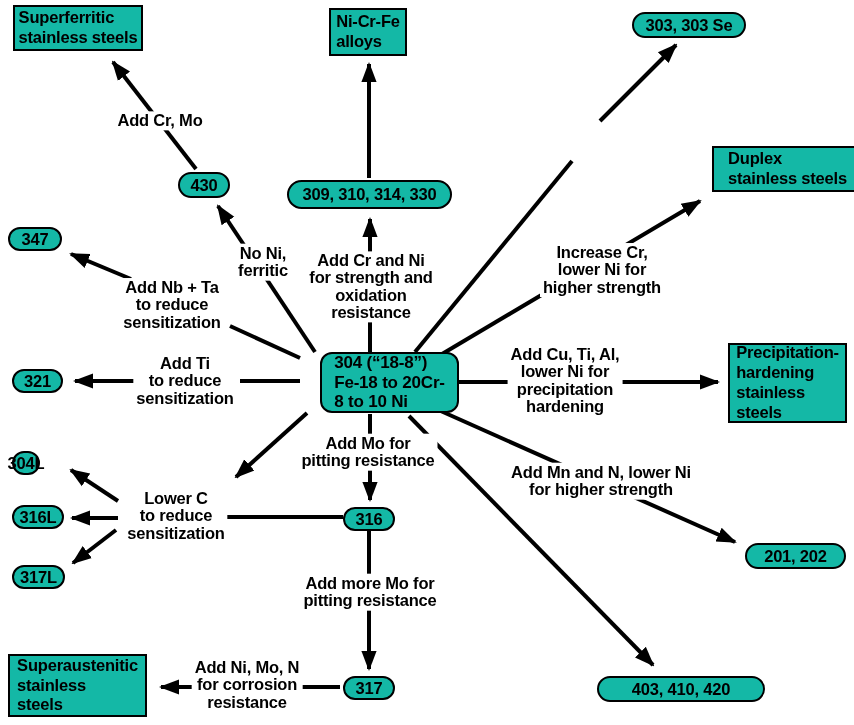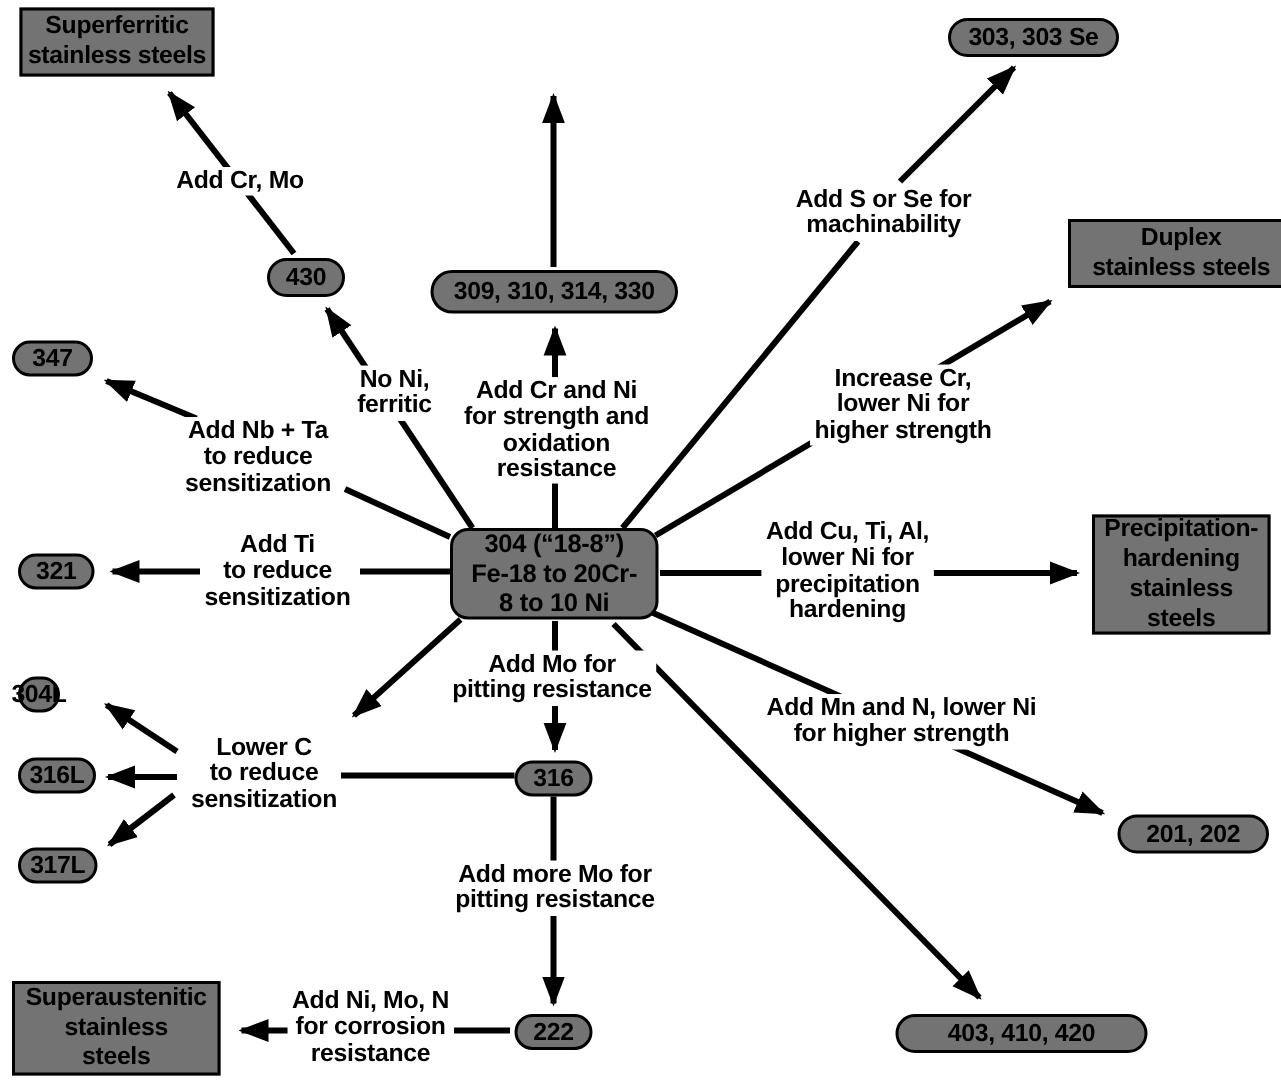--- a/index.html
+++ b/index.html
@@ -3,26 +3,26 @@
 <meta charset="utf-8">
 <style>
   html,body{margin:0;padding:0;background:#ffffff;}
   .stage{
     position:relative;width:854px;height:725px;background:#ffffff;
     font-family:"Liberation Sans",sans-serif;color:#000;overflow:hidden;
   }
   .arrows{position:absolute;left:0;top:0;z-index:1;}
   .node{
     position:absolute;z-index:2;display:flex;align-items:center;justify-content:center;
-    text-align:center;font-weight:bold;white-space:pre-line;background:#737373;
+    text-align:left;font-weight:bold;white-space:pre-line;background:#14b8a6;
     font-size:16.5px;line-height:1.2;letter-spacing:-0.2px;box-sizing:border-box;
   }
   .rect{border:2.5px solid #000;}
   .pill{border:2.5px solid #000;border-radius:999px;line-height:1;}
-  .center-box{border:2.5px solid #000;border-radius:12px;font-size:17px;line-height:1.15;}
+  .center-box{border:2.5px solid #000;border-radius:12px;font-size:17px;line-height:1.15;margin-left:20px;}
   .elabel{
     position:absolute;z-index:2;transform:translate(-50%,-50%);
     text-align:center;font-weight:bold;white-space:pre-line;background:#ffffff;
     font-size:16.5px;line-height:1.05;letter-spacing:-0.2px;padding:1px 3px;
   }
 </style>
 </head>
 <body>
 
 <div class="stage">
@@ -54,20 +54,22 @@
       <line x1="340" y1="687" x2="161" y2="687" marker-end="url(#ah)"></line>
       <line x1="131" y1="279" x2="71" y2="254" marker-end="url(#ah)"></line>
       <line x1="300" y1="358" x2="230" y2="326"></line>
       <line x1="142" y1="381" x2="75" y2="381" marker-end="url(#ah)"></line>
       <line x1="300" y1="381" x2="240" y2="381"></line>
     </g>
   </svg>
 
   <div class="node rect" style="left:13px;top:5px;width:130px;height:46px">Superferritic
 stainless steels</div>
+  <div class="node rect" style="left:329px;top:8px;width:78px;height:48px">Ni-Cr-Fe
+alloys</div>
   <div class="node rect" style="left:712px;top:146px;width:151px;height:46px">Duplex
 stainless steels</div>
   <div class="node rect" style="left:728px;top:343px;width:119px;height:80px">Precipitation-
 hardening
 stainless
 steels</div>
   <div class="node rect" style="left:8px;top:654px;width:139px;height:63px">Superaustenitic
 stainless
 steels</div>
 
@@ -77,27 +79,25 @@
 
   <div class="node pill" style="left:632px;top:12px;width:114px;height:26px">303, 303 Se</div>
   <div class="node pill" style="left:178px;top:172px;width:52px;height:26px">430</div>
   <div class="node pill" style="left:287px;top:180px;width:165px;height:29px">309, 310, 314, 330</div>
   <div class="node pill" style="left:8px;top:227px;width:54px;height:24px">347</div>
   <div class="node pill" style="left:12px;top:369px;width:51px;height:24px">321</div>
   <div class="node pill" style="left:12px;top:451px;width:28px;height:24px">304L</div>
   <div class="node pill" style="left:12px;top:505px;width:52px;height:24px">316L</div>
   <div class="node pill" style="left:12px;top:565px;width:53px;height:24px">317L</div>
   <div class="node pill" style="left:343px;top:507px;width:52px;height:24px">316</div>
-  <div class="node pill" style="left:343px;top:676px;width:52px;height:24px">222</div>
+  <div class="node pill" style="left:343px;top:676px;width:52px;height:24px">317</div>
   <div class="node pill" style="left:745px;top:543px;width:101px;height:26px">201, 202</div>
   <div class="node pill" style="left:597px;top:676px;width:168px;height:26px">403, 410, 420</div>
 
   <div class="elabel" style="left:160px;top:121px">Add Cr, Mo</div>
-  <div class="elabel" style="left:589px;top:142px">Add S or Se for
-machinability</div>
   <div class="elabel" style="left:263px;top:262px">No Ni,
 ferritic</div>
   <div class="elabel" style="left:371px;top:287px">Add Cr and Ni
 for strength and
 oxidation
 resistance</div>
   <div class="elabel" style="left:602px;top:270px">Increase Cr,
 lower Ni for
 higher strength</div>
   <div class="elabel" style="left:172px;top:305px">Add Nb + Ta

